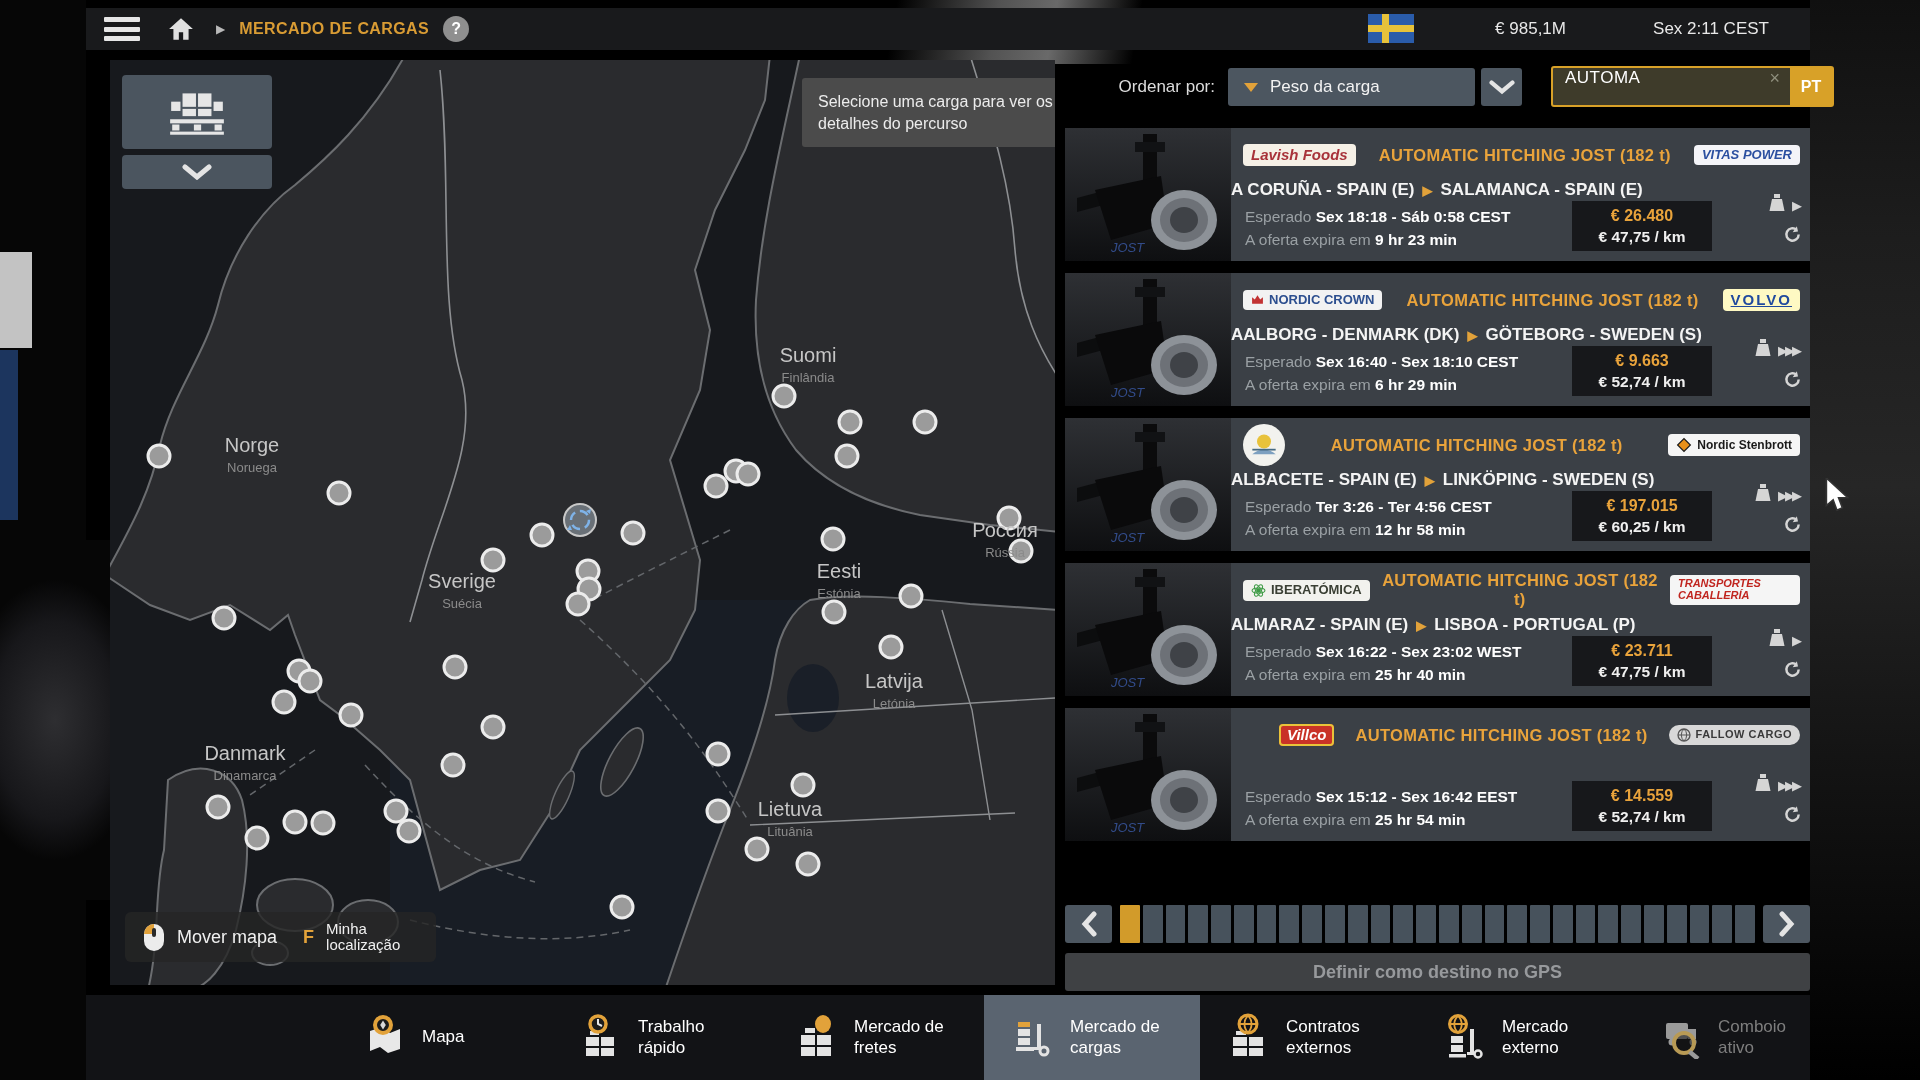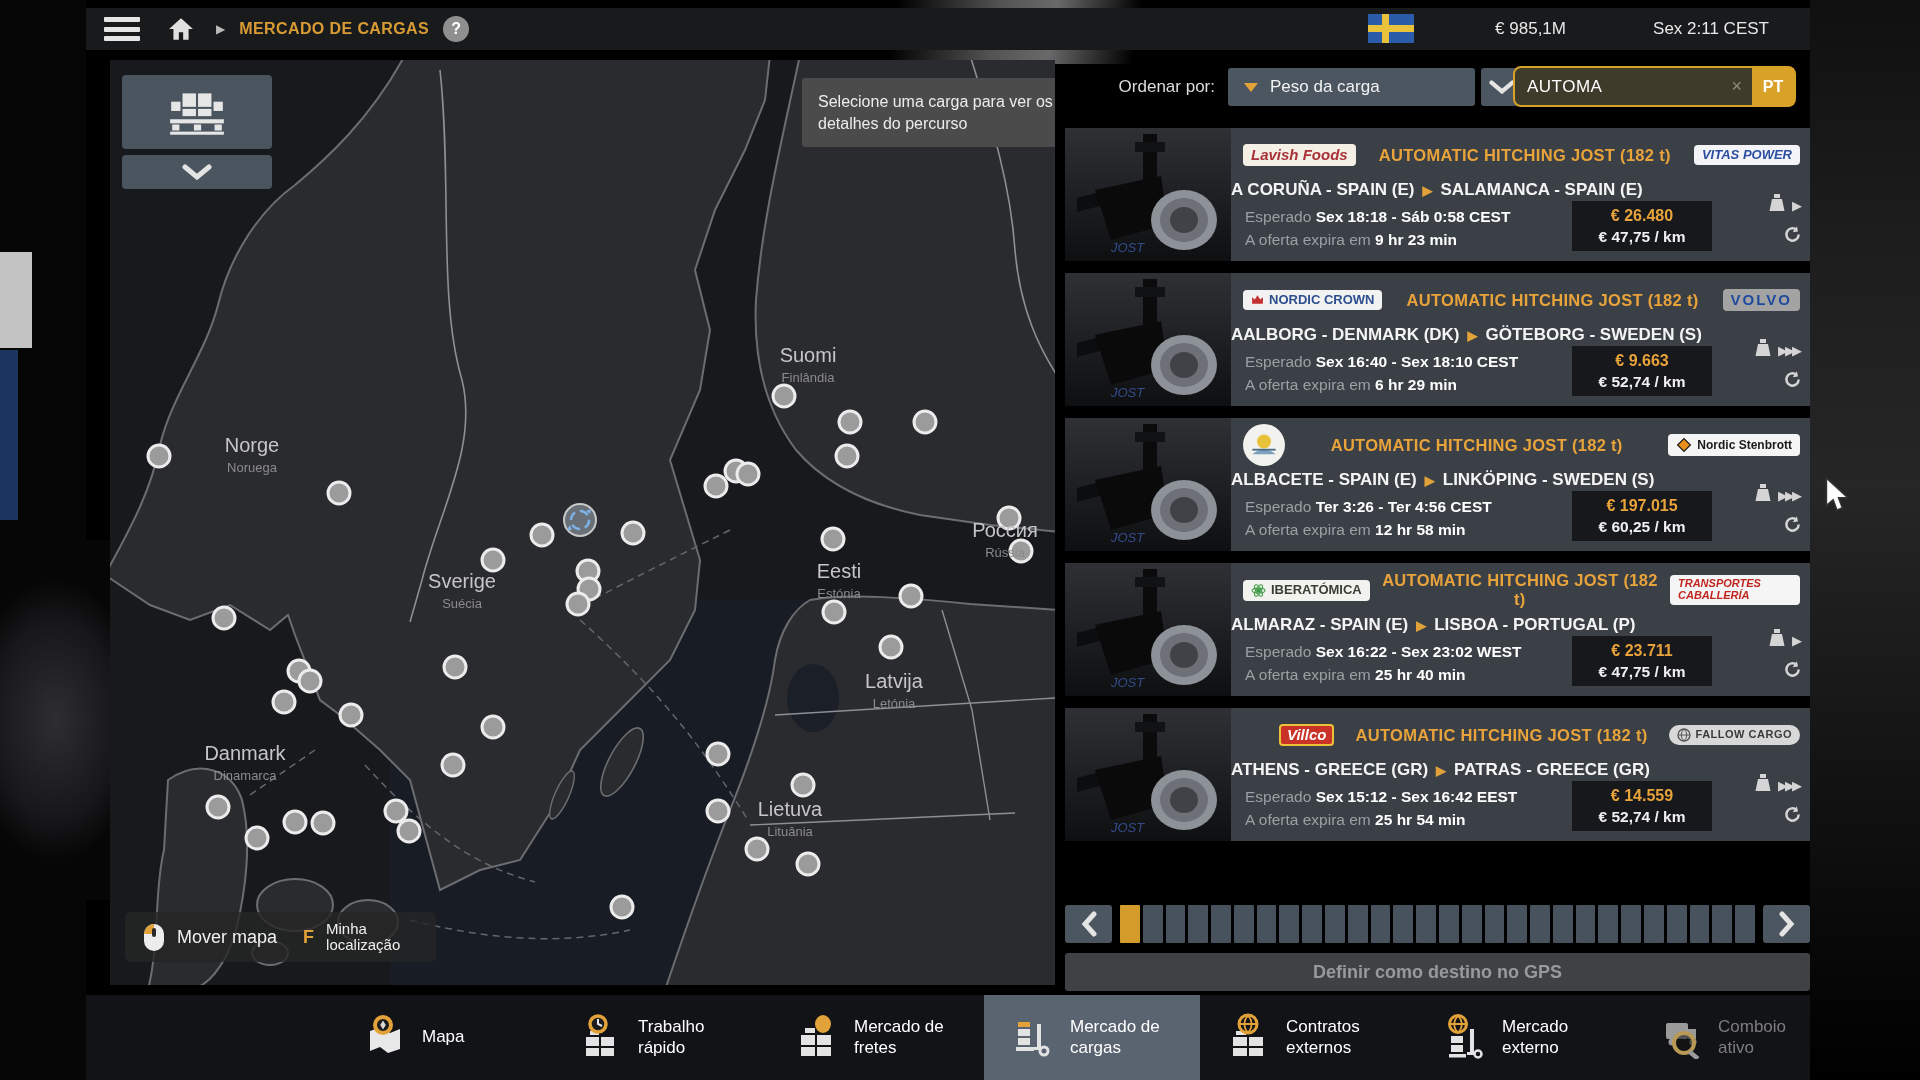--- a/index.html
+++ b/index.html
@@ -43,21 +43,21 @@
   #map-hints .hint-label{font-size:18px;color:#f0f0f0;white-space:nowrap}
   #map-hints .hint-key{color:#e2a23a;font-weight:bold;font-size:18px;margin-left:14px}
   #map-hints .hint-two{font-size:15px;line-height:1.1;color:#f0f0f0}
 
   
   #sort-label{position:absolute;left:1040px;top:68px;width:175px;height:38px;line-height:38px;text-align:right;font-size:17px;color:#dcdcdc}
   #sort-dd{position:absolute;left:1228px;top:68px;width:247px;height:38px;background:#4c5660;border-radius:3px;display:flex;align-items:center;cursor:pointer}
   #sort-dd .tri{width:0;height:0;border-left:7px solid transparent;border-right:7px solid transparent;border-top:9px solid #e2a23a;margin:0 12px 0 16px}
   #sort-dd .val{font-size:17px;color:#f2f2f2}
   #sort-chev{position:absolute;left:1481px;top:68px;width:41px;height:38px;background:#4c5660;border-radius:3px;display:flex;align-items:center;justify-content:center;cursor:pointer}
-  #search{position:absolute;left:1513px;top:66px;width:283px;height:41px;border:2px solid #d8a128;background:#3e3b2a;border-radius:8px;display:flex;align-items:center}
+  #search{position:absolute;left:1551px;top:66px;width:283px;height:41px;border:2px solid #d8a128;background:#3e3b2a;border-radius:3px;display:flex;align-items:flex-start}
   #search .q{flex:1;font-size:17px;color:#fff;padding-left:12px;letter-spacing:.5px}
   #search .clear{color:#8f8f7d;font-size:18px;padding:0 10px;cursor:pointer}
   #search .lang{width:42px;height:37px;background:#d8a128;color:#fff;font-weight:bold;font-size:16px;display:flex;align-items:center;justify-content:center;cursor:pointer}
 
   
   #cargo-list{position:absolute;left:1065px;top:128px;width:745px}
   .card{position:relative;height:133px;margin-bottom:12px;background:#3b4046;display:flex;cursor:pointer}
   .card .thumb{width:166px;height:133px;flex:none;border-right:3px solid #25282c;background:#111}
   .card .body{position:relative;flex:1}
   .card .row1{display:flex;align-items:center;padding:8px 10px 0 12px;height:46px}
@@ -375,21 +375,21 @@
       </div>
       <div class="body">
         <div class="row1">
           <span class="logo-badge ls-plain" style="background: rgb(242, 242, 242); color: rgb(45, 79, 143);">
               <svg width="13" height="11" viewBox="0 0 12 10">
                 <path d="M1 9 L1 3 3.5 5 6 1 8.5 5 11 3 11 9 Z" fill="#c23232"></path>
               </svg>
               <span>NORDIC CROWN</span>
             </span>
           <span class="title">AUTOMATIC HITCHING JOST (182 t)</span>
-          <span class="logo-badge ls-bold-wide" style="background: #a3a3a3; color: rgb(32, 74, 158);">
+          <span class="logo-badge ls-bold-wide" style="background: #fef9c3; color: rgb(32, 74, 158); text-decoration: underline;">
               <span>VOLVO</span>
             </span>
         </div>
         <div class="route">
           <span>AALBORG - DENMARK (DK)</span><span class="arr">▶</span><span>GÖTEBORG - SWEDEN (S)</span>
         </div>
         <div class="sched">
           <div><span>Esperado</span> <b>Sex 16:40 - Sex 18:10 CEST</b></div>
           <div><span>A oferta expira em</span> <b>6 hr 29 min</b></div>
         </div>
@@ -573,23 +573,20 @@
             </span>
           <span class="title">AUTOMATIC HITCHING JOST (182 t)</span>
           <span class="logo-badge ls-pill" style="background: rgb(216, 216, 216); color: rgb(58, 58, 58);">
               <svg width="14" height="14" viewBox="0 0 14 14">
                 <circle cx="7" cy="7" r="6" fill="none" stroke="#555" stroke-width="1.3"></circle>
                 <path d="M1 7 h12 M7 1 a8 8 0 0 0 0 12 M7 1 a8 8 0 0 1 0 12" stroke="#555" fill="none"></path>
               </svg>
               <span>FALLOW CARGO</span>
             </span>
         </div>
-        <div class="route">
-          <span>ATHENS - GREECE (GR)</span><span class="arr">▶</span><span>PATRAS - GREECE (GR)</span>
-        </div>
         <div class="sched">
           <div><span>Esperado</span> <b>Sex 15:12 - Sex 16:42 EEST</b></div>
           <div><span>A oferta expira em</span> <b>25 hr 54 min</b></div>
         </div>
         <div class="price-box">
           <div class="p1">€ 14.559</div>
           <div class="p2">€ 52,74 / km</div>
         </div>
         <div class="flag-icons">
           <div class="r1">

